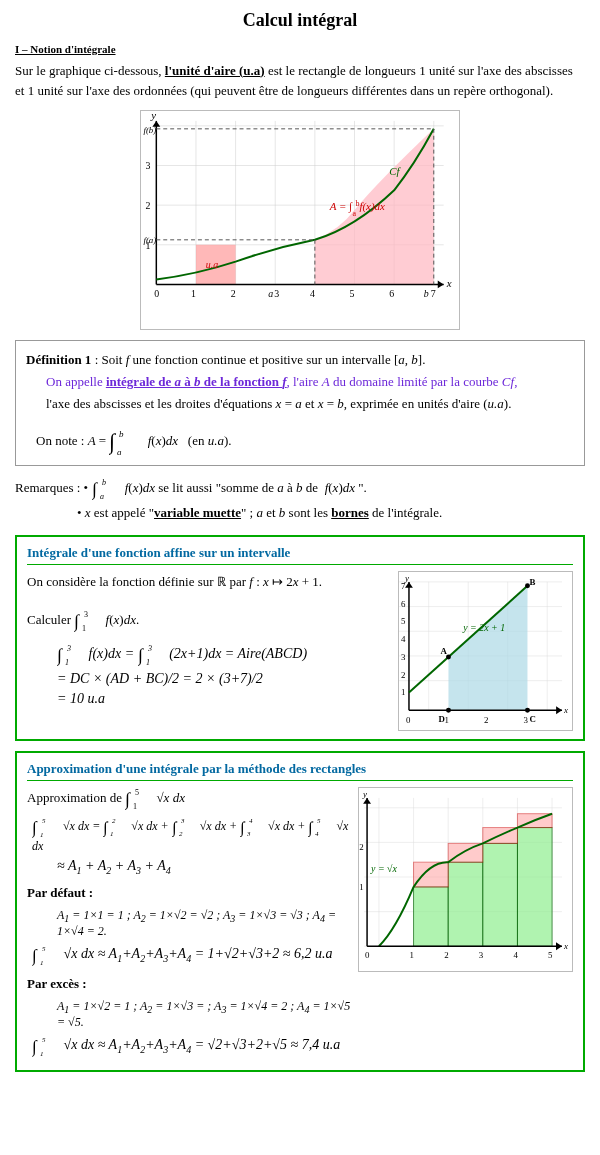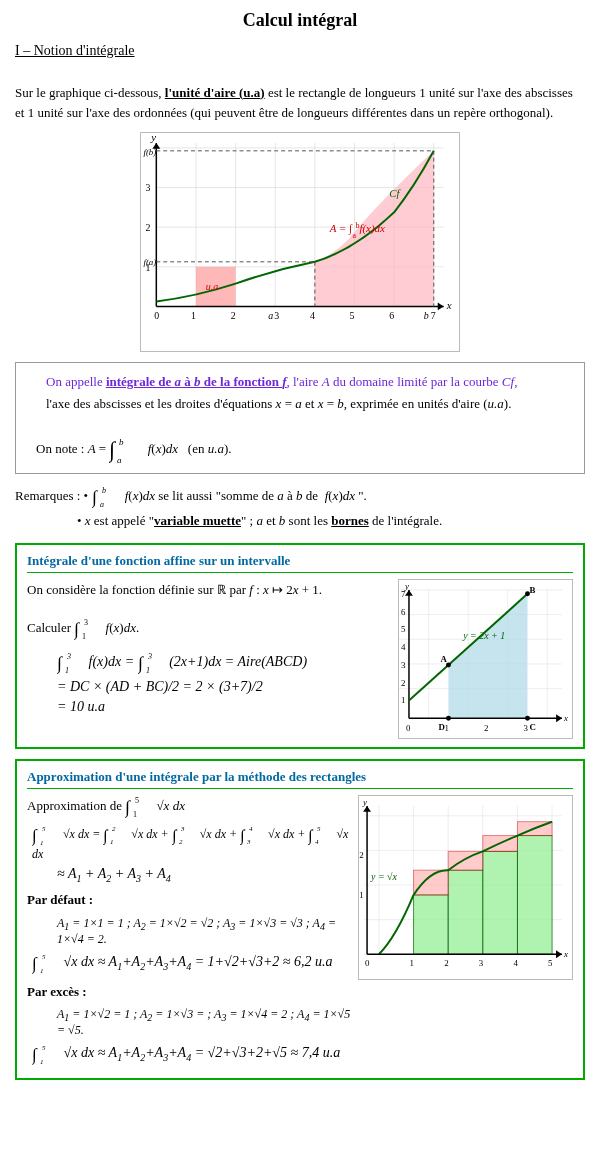--- a/index.html
+++ b/index.html
@@ -12,23 +12,23 @@
       padding: 10px 15px;
     }
     h1 {
       text-align: center;
       font-size: 18px;
       font-weight: bold;
       margin-bottom: 12px;
     }
     .section-title {
       text-decoration: underline;
-      font-weight: normal;
-      font-size: 14px;
-      margin-bottom: 24px;
+      font-weight: bold;
+      font-size: 11px;
+      margin-bottom: 6px;
     }
     .intro-text {
       font-size: 13px;
       margin-bottom: 10px;
       line-height: 1.5;
     }
     .underline-bold { text-decoration: underline; font-weight: bold; }
     
     .graph-container {
       border: 1px solid #aaa;
@@ -147,27 +147,30 @@
 
   <text x="65" y="158" font-size="10" font-style="italic" fill="#cc0000">u.a</text>
 
   <text x="190" y="100" font-size="11" font-style="italic" fill="#cc0000">A = ∫</text>
   <text x="216" y="96" font-size="8" fill="#cc0000">b</text>
   <text x="213" y="106" font-size="8" fill="#cc0000">a</text>
   <text x="220" y="100" font-size="11" font-style="italic" fill="#cc0000">f(x)dx</text>
 </svg>
 
 <div class="definition-box">
+  <p class="def-body">
+    <span class="def-title">Définition 1</span> : Soit <span class="def-italic">f</span> une fonction continue et positive sur un intervalle [<span class="def-italic">a</span>, <span class="def-italic">b</span>].
+  </p>
   <p class="def-body def-green" style="margin-left:20px;">
     On appelle <span class="underline bold def-green"><strong><u>intégrale de <em>a</em> à <em>b</em> de la fonction <em>f</em></u></strong></span>, l'aire <em>A</em> du domaine limité par la courbe <em>Cf</em>,
   </p>
   <p class="def-body" style="margin-left:20px;">
     l'axe des abscisses et les droites d'équations <em>x</em> = <em>a</em> et <em>x</em> = <em>b</em>, exprimée en unités d'aire (<em>u.a</em>).
   </p>
-  <p class="def-body" style="margin-top:20px; margin-left:10px;">
+  <p class="def-body" style="margin-top:12px; margin-left:10px;">
     On note : <em>A</em> =
     <svg width="35" height="30" viewBox="0 0 35 30" style="vertical-align:middle; display:inline-block;">
       <text x="0" y="22" font-size="22" font-style="italic" fill="#000">∫</text>
       <text x="10" y="10" font-size="9" fill="#000" font-style="italic">b</text>
       <text x="8" y="28" font-size="9" fill="#000" font-style="italic">a</text>
     </svg>
     <em>f</em>(<em>x</em>)<em>dx</em> &nbsp; (en <em>u.a</em>).
   </p>
 </div>
 

